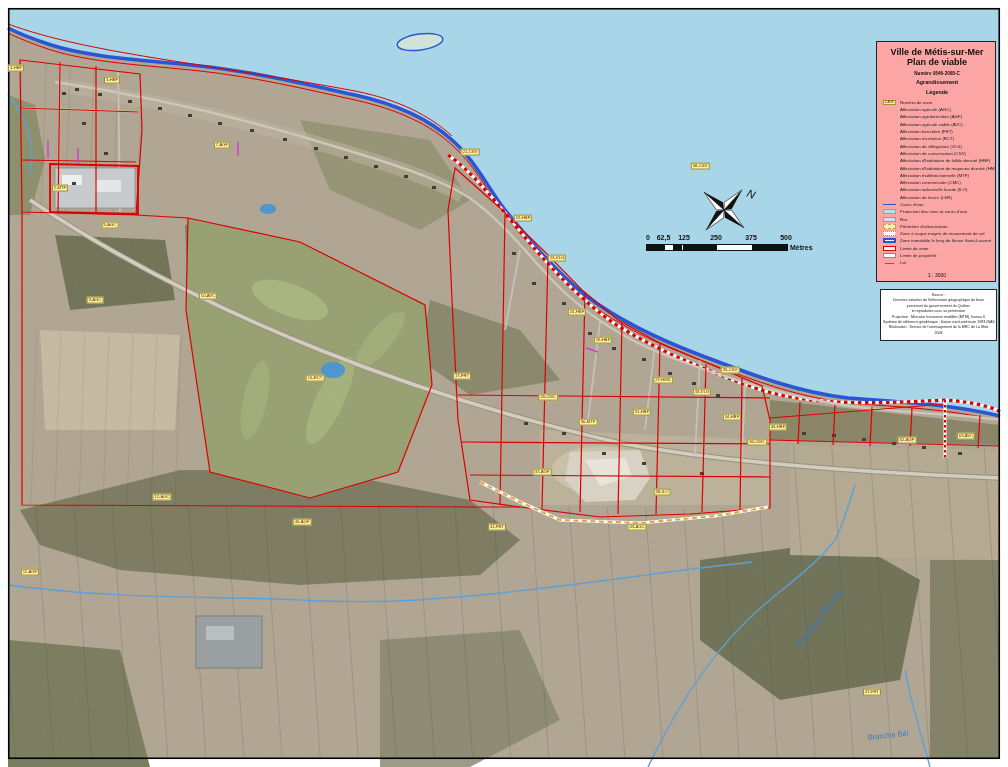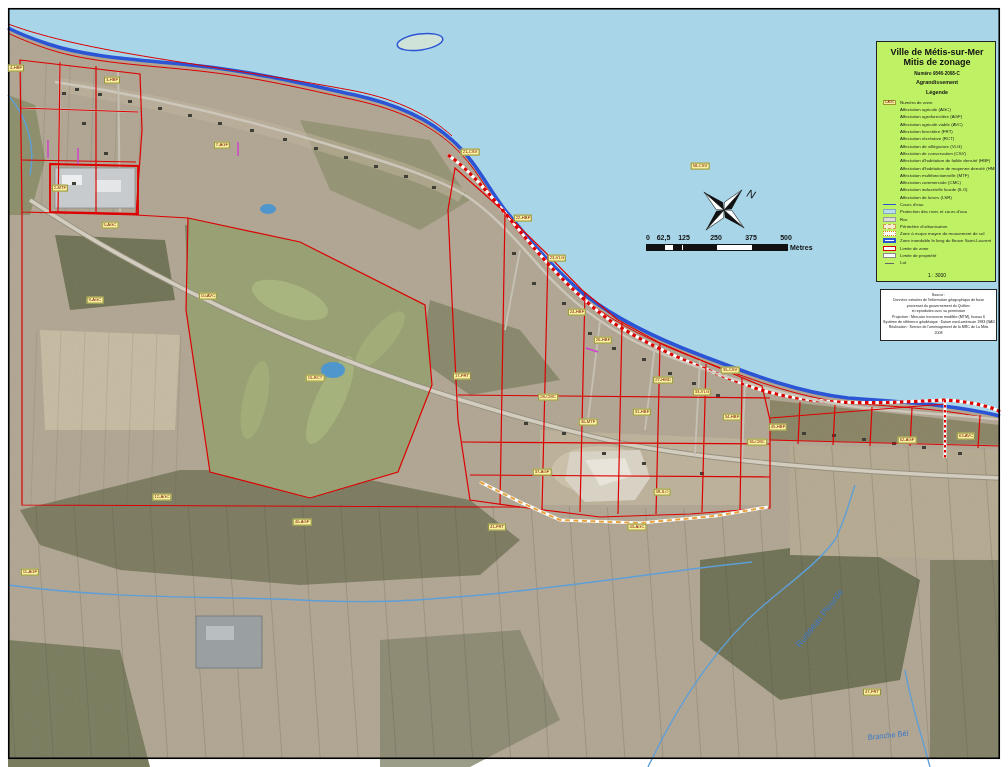--- a/index.html
+++ b/index.html
@@ -1,21 +1,21 @@
 <!DOCTYPE html>
 <html><head>
 <meta charset="utf-8">
 <style>
   html,body{margin:0;padding:0;background:#ffffff;width:1008px;height:767px;overflow:hidden;
             font-family:"Liberation Sans",sans-serif;}
   .sheet{position:relative;width:1008px;height:767px;background:#fff;}
   .map-svg{position:absolute;left:0;top:0;}
 
   
-  .legend-panel{position:absolute;left:876px;top:41px;width:120px;height:241px;background:#bef264;
+  .legend-panel{position:absolute;left:876px;top:41px;width:120px;height:241px;background:#fca5a5;
                 border:1px solid #222;box-sizing:border-box;padding:5px 4px 2px 6px;overflow:hidden;}
   .lg-title{font-size:9px;font-weight:bold;text-align:center;line-height:1.15;color:#111;}
   .lg-number{font-size:4.6px;font-weight:bold;text-align:center;margin-top:3px;color:#111;}
   .lg-sub{font-size:5.4px;font-weight:bold;text-align:center;margin-top:3.5px;color:#111;}
   .lg-rows{margin-top:4px;}
   .l-row{display:flex;align-items:center;height:7.3px;}
   .l-row.indent{padding-left:17px;}
   .l-text{font-size:4.4px;color:#222;white-space:nowrap;}
   .sw{width:13px;height:5px;box-sizing:border-box;margin-right:4px;flex:none;}
   .sw-zone{background:#f6ef9f;border:.5px solid #99992f;font-size:3.2px;color:#7a1010;
@@ -292,21 +292,21 @@
       <span class="zone-label" style="left: 30px; top: 572px;">11-AGF</span>
       <span class="zone-label" style="left: 162px; top: 497px;">12-AGC</span>
       <span class="zone-label" style="left: 302px; top: 522px;">40-AGF</span>
       <span class="zone-label" style="left: 497px; top: 527px;">41-FRT</span>
       <span class="zone-label" style="left: 637px; top: 527px;">43-AGC</span>
       <span class="zone-label" style="left: 872px; top: 692px;">47-FRT</span>
     </div>
 
   <div class="legend-panel">
     <div class="lg-title">Ville de Métis-sur-Mer</div>
-    <div class="lg-title">Mitis de zonage</div>
+    <div class="lg-title">Plan de viable</div>
     <div class="lg-number">Numéro 9546-2008-C</div>
     <div class="lg-sub">Agrandissement</div>
     <div class="lg-sub">Légende</div>
 
     <div class="lg-rows">
       <div class="l-row">
         <span class="sw sw-zone">1-AGC</span>
         <span class="l-text">Numéro de zone</span>
       </div>
       <div class="l-row indent">

